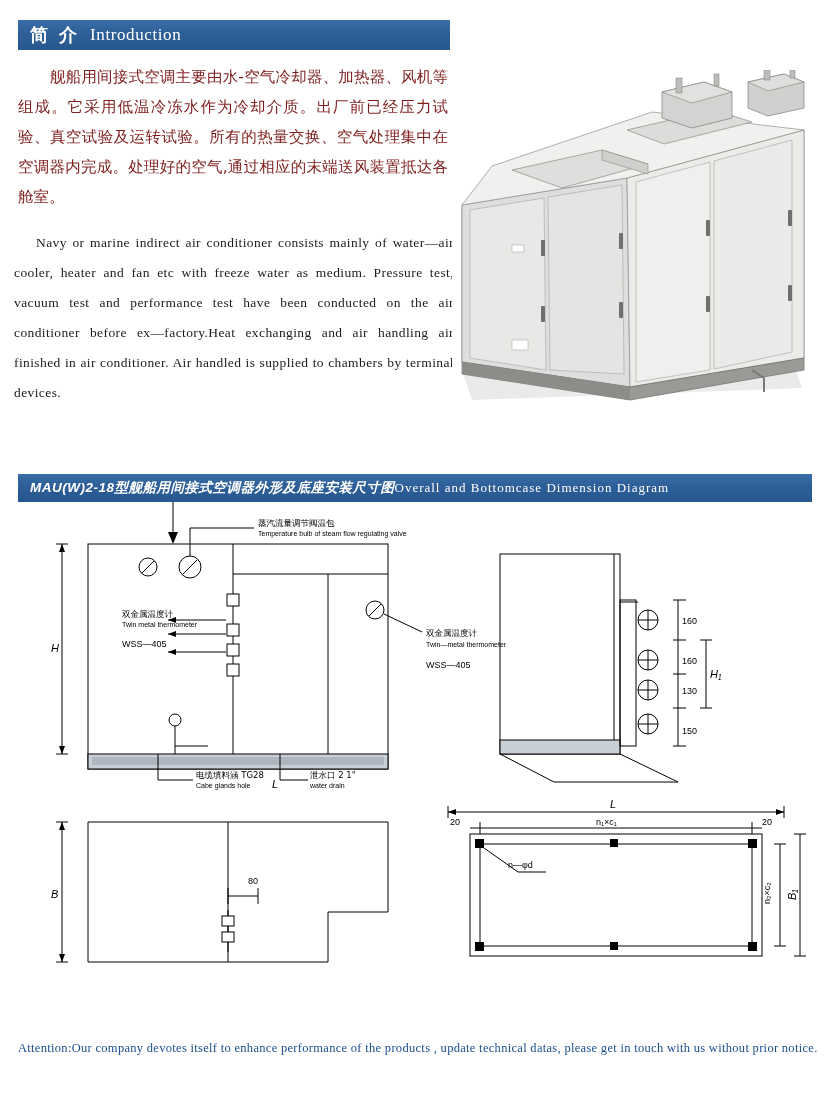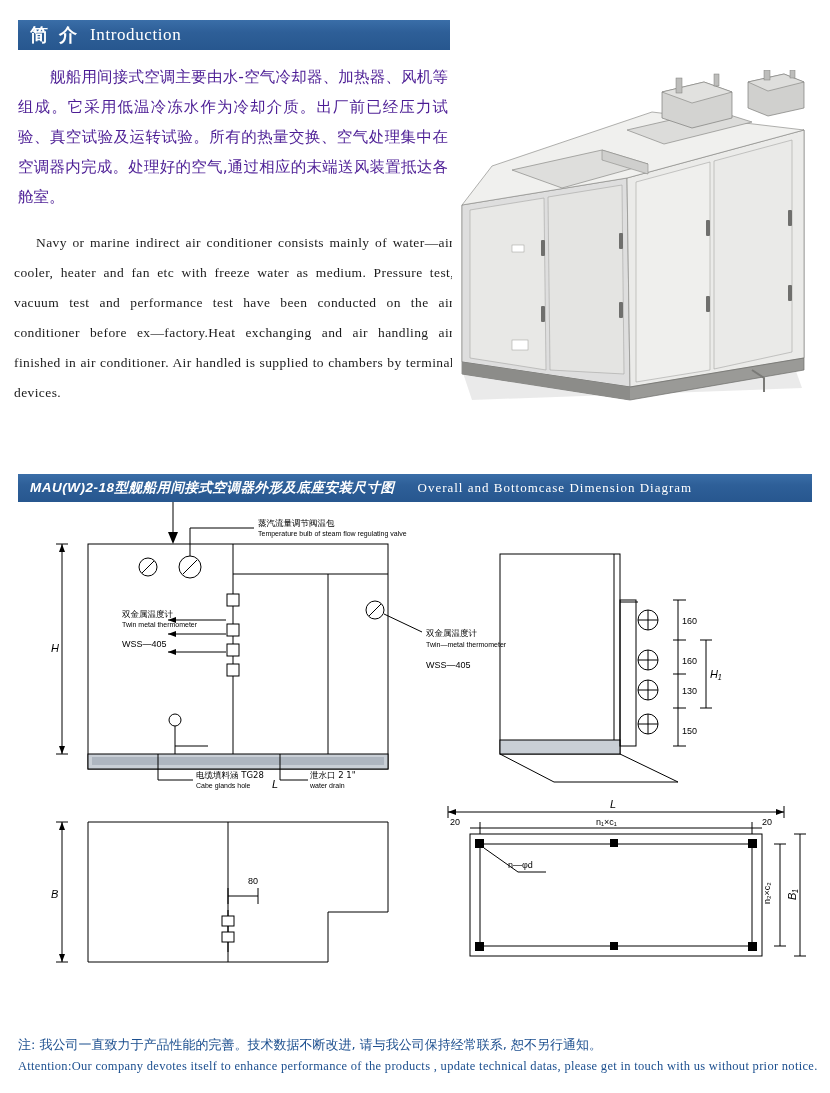--- a/index.html
+++ b/index.html
@@ -50,33 +50,33 @@
   #intro-bar .cn { font-size: 18px; }
   #intro-bar .en { font-size: 17px; }
 
   #diagram-bar {
     left: 18px;
     top: 474px;
     width: 794px;
     height: 28px;
   }
   #diagram-bar .cn { font-size: 13.5px; letter-spacing: 0.5px; font-weight: bold; font-style: italic; }
-  #diagram-bar .en { font-size: 13px; letter-spacing: 1px; margin-left: 23px; }
+  #diagram-bar .en { font-size: 13px; letter-spacing: 1px; margin-left: 0; }
 
   
   #intro-cn {
     position: absolute;
     left: 18px;
     top: 62px;
     width: 430px;
     font-size: 15.5px;
     line-height: 30px;
     text-indent: 32px;
     text-align: justify;
-    color: #4c1d95;
+    color: #7f1d1d;
     font-family: "DejaVu Sans", sans-serif;
   }
   #intro-en {
     position: absolute;
     left: 14px;
     top: 228px;
     width: 440px;
     font-size: 13.5px;
     line-height: 30px;
     text-indent: 22px;
@@ -386,15 +386,14 @@
     <text class="dim" x="432" y="333">20</text>
     <text class="dim" x="744" y="333">20</text>
     <text class="dim" x="578" y="333">n₁×c₁</text>
     <text class="dim" x="752" y="412" transform="rotate(-90 752 412)">n₂×c₂</text>
     <text class="dim-i" x="778" y="408" transform="rotate(-90 778 408)">B₁</text>
     <text class="dim" x="490" y="376">n—φd</text>
   </svg>
 </div>
 
 <div id="footer">
-  <div class="fcn">注: 我公司一直致力于产品性能的完善。技术数据不断改进, 请与我公司保持经常联系, 恕不另行通知。</div>
   <div class="fen">Attention:Our company devotes itself to enhance performance of the products , update technical datas, please get in touch with us without prior notice.</div>
 </div>
 
 </body></html>

